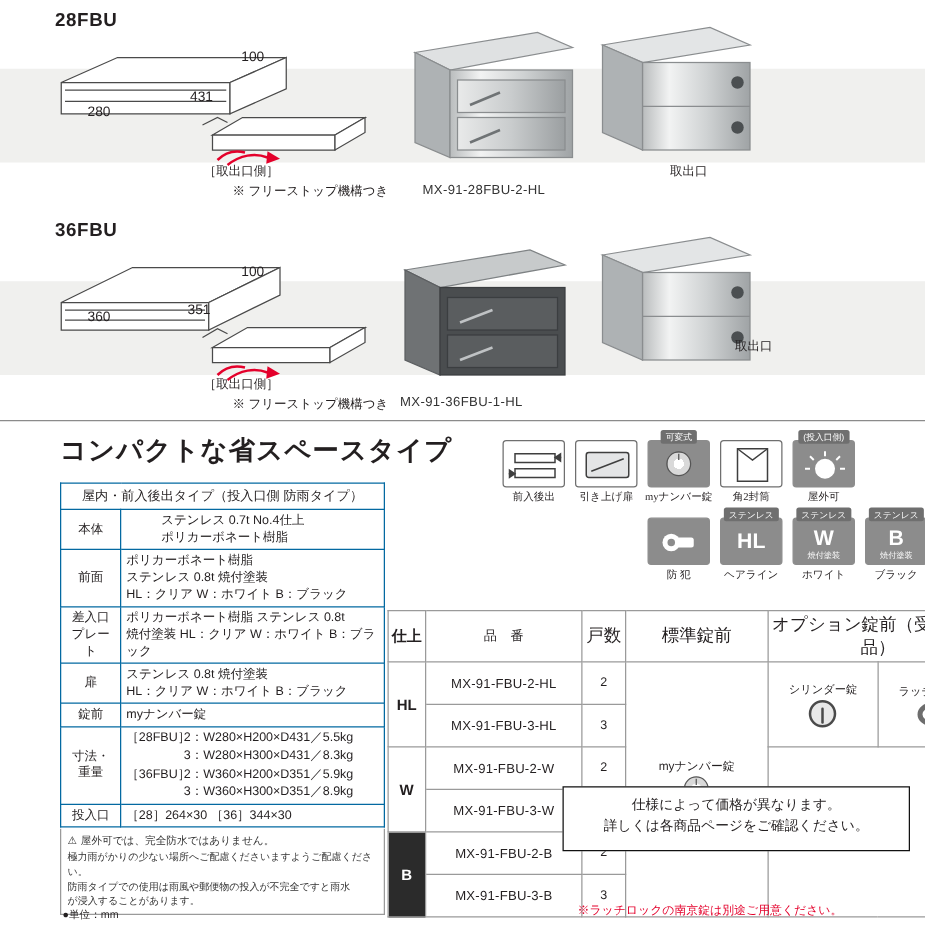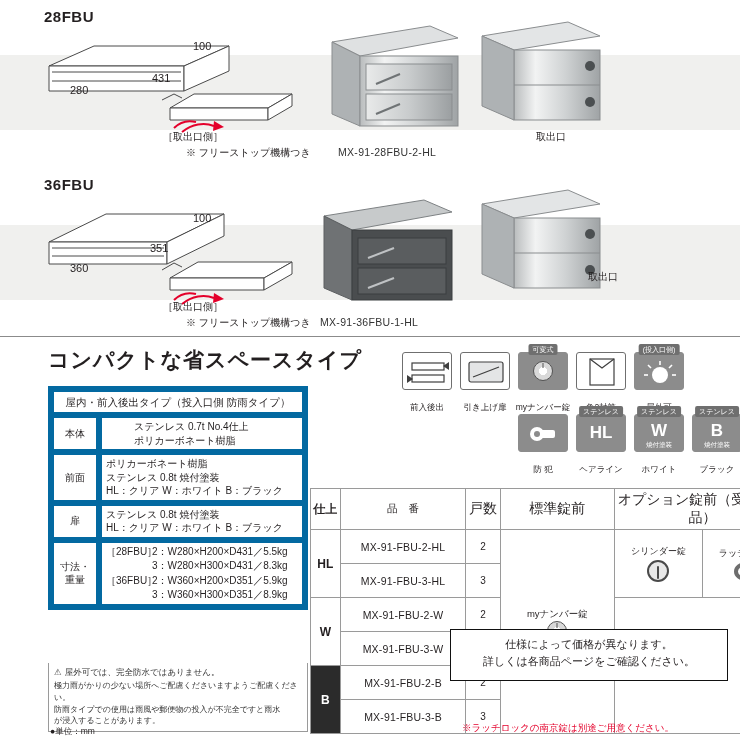--- a/index.html
+++ b/index.html
@@ -40,21 +40,21 @@
     color:#231f20;
   }
   .hr-top { position:absolute; left:0; top:336px; width:740px; height:1px; background:#8b8b8b; }
 
   
   .spec {
     position:absolute; left:48px; top:386px; width:260px;
     border-collapse:collapse; font-size:10px;
   }
   .spec td, .spec th {
-    border:6px solid #0369a1; padding:2px 4px; vertical-align:middle;
+    border:1px solid #0369a1; padding:2px 4px; vertical-align:middle;
     font-weight:normal; line-height:1.35;margin-left:10px;
   }
   .spec .hd {
     text-align:center; font-size:10.5px; padding:3px 2px;
   }
   .spec .lbl { width:48px; text-align:center; background:#fff; }
   .note-box {
     position:absolute; left:48px; top:663px; width:260px;
     border:1px solid #9a9a9a; border-top:none;
     font-size:8px; line-height:1.45; padding:3px 5px 4px 5px; color:#333;
@@ -64,21 +64,21 @@
 
   
   .icons { position:absolute; left:398px; top:352px; width:330px; }
   .icon-cell { position:absolute; text-align:center; width:58px; }
   .icon-box {
     width:50px; height:38px; margin:0 auto;
     border:1px solid #6f6f6f; border-radius:3px;
     background:#fff; position:relative;
   }
   .icon-box.dark { background:#8c8c8c; border-color:#8c8c8c; }
-  .icon-cap { font-size:8.5px; margin-top:13px; line-height:1.15; }
+  .icon-cap { font-size:8.5px; margin-top:3px; line-height:1.15;font-family:Liberation Serif, serif; }
   .tagtop {
     position:absolute; top:-9px; left:50%; transform:translateX(-50%);
     background:#6f6f6f; color:#fff; font-size:7px;
     padding:0.5px 4px; border-radius:2px; white-space:nowrap;
   }
   .icon-box .bigletter {
     position:absolute; left:0; right:0; top:50%; transform:translateY(-50%);
     font-size:17px; font-weight:bold; color:#fff; text-align:center;
   }
   .icon-box .sublet {
@@ -218,21 +218,21 @@
     <g fill="#ffffff" stroke="#4a4a4a" stroke-width="1">
       <polygon points="5,36 62,8 180,8 123,36"></polygon>
       <polygon points="5,36 123,36 123,58 5,58"></polygon>
       <polygon points="123,36 180,8 180,30 123,58"></polygon>
       <line x1="8" y1="42" x2="120" y2="42"></line>
       <line x1="8" y1="50" x2="120" y2="50"></line>
     </g>
   </svg>
   <div class="dim-text" style="left:193px; top:212px;">100</div>
   <div class="dim-text" style="left:150px; top:242px;">351</div>
-  <div class="dim-text" style="left:70px; top:262px;">360</div>
+  <div class="dim-text" style="left:70px; top:248px;">360</div>
 
   <svg width="160" height="64" style="position:absolute;left:152px;top:256px;">
     <g fill="#ffffff" stroke="#4a4a4a" stroke-width="1">
       <polygon points="18,22 46,6 140,6 112,22"></polygon>
       <polygon points="18,22 112,22 112,34 18,34"></polygon>
       <polygon points="112,22 140,6 140,18 112,34"></polygon>
       <polyline points="10,14 22,7 30,11" fill="none"></polyline>
     </g>
     <path d="M30,48 C40,40 52,38 62,42" stroke="#e4002b" stroke-width="2" fill="none"></path>
     <polygon points="62,37 72,43 61,47" fill="#e4002b"></polygon>
@@ -275,43 +275,57 @@
       <td style="white-space:pre-line;padding-left:32px;">ステンレス  0.7t  No.4仕上
 ポリカーボネート樹脂</td>
     </tr>
     <tr>
       <td class="lbl">前面</td>
       <td style="white-space:pre-line;">ポリカーボネート樹脂
 ステンレス  0.8t  焼付塗装
 HL：クリア  W：ホワイト  B：ブラック</td>
     </tr>
     <tr>
+      <td class="lbl" style="white-space:pre-line;">差入口
+プレート</td>
+      <td style="white-space:pre-line;">ポリカーボネート樹脂  ステンレス  0.8t
+焼付塗装  HL：クリア  W：ホワイト  B：ブラック</td>
+    </tr>
+    <tr>
       <td class="lbl">扉</td>
       <td style="white-space:pre-line;">ステンレス  0.8t  焼付塗装
 HL：クリア  W：ホワイト  B：ブラック</td>
+    </tr>
+    <tr>
+      <td class="lbl">錠前</td>
+      <td>myナンバー錠</td>
     </tr>
     <tr>
       <td class="lbl">寸法・重量</td>
       <td>
         <div style="display:flex;gap:4px;align-items:flex-start;">
           <span style="width:42px;">［28FBU］</span>
           <span style="line-height:1.4;text-align:right;">
             <span style="display:block;">2：W280×H200×D431／5.5kg</span>
             <span style="display:block;">3：W280×H300×D431／8.3kg</span>
           </span>
         </div>
         <div style="display:flex;gap:4px;align-items:flex-start;margin-top:1px;">
           <span style="width:42px;">［36FBU］</span>
           <span style="line-height:1.4;">
             <span style="display:block;">2：W360×H200×D351／5.9kg</span>
             <span style="display:block;">3：W360×H300×D351／8.9kg</span>
           </span>
         </div>
       </td>
     </tr>
+    <tr>
+      <td class="lbl">投入口</td>
+      <td>［28］264×30  ［36］344×30</td>
+    </tr>
   </tbody>
     </table>
 
   <div class="note-box">
     <div class="warn-line">
       <span>⚠</span>
       <span>屋外可では、完全防水ではありません。</span>
     </div>
     <div style="white-space:pre-line;">極力雨がかりの少ない場所へご配慮くださいますようご配慮ください。
 防雨タイプでの使用は雨風や郵便物の投入が不完全ですと雨水

